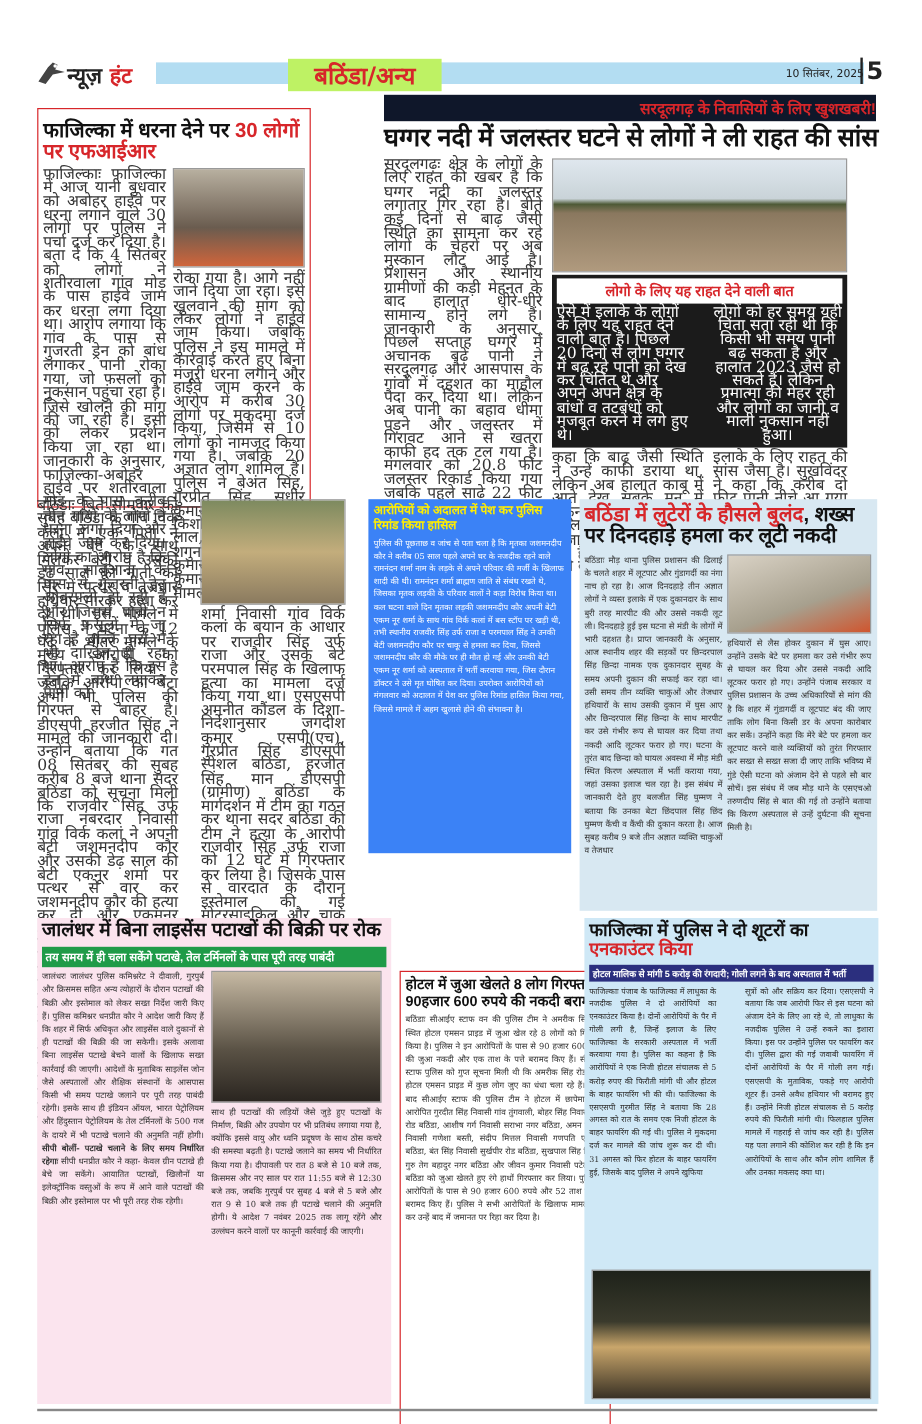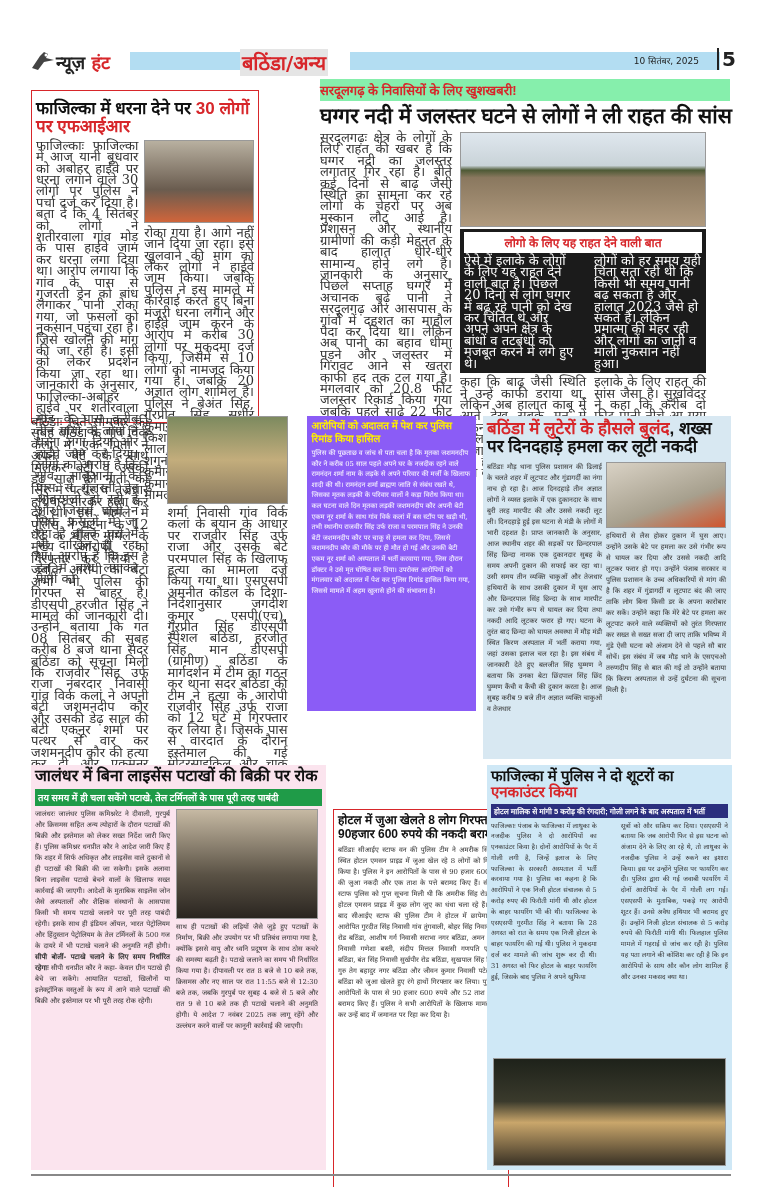--- a/index.html
+++ b/index.html
@@ -4,84 +4,84 @@
 <style>
 *{box-sizing:border-box;margin:0;padding:0}
 body{width:768px;height:1187px;background:#fff;font-family:"DejaVu Serif",serif;position:relative;overflow:hidden;color:#222}
 .abs{position:absolute}
 .mast{left:30px;top:48px;width:708px;height:28px}
 .mast .band{position:absolute;top:4px;height:18px;background:#b3ddf2}
 .logo-bird{position:absolute;left:0;top:0;width:26px;height:26px}
 .logo-text{position:absolute;left:26px;top:2px;font:bold 18px "DejaVu Sans",sans-serif;color:#222}
 .logo-text .r{color:#d7262a}
 .section{position:absolute;left:0;right:0;text-align:center;top:1px;font:bold 20px "DejaVu Sans",sans-serif;color:#d7262a}
-.dateline{position:absolute;right:39px;top:6px;font:9px "DejaVu Sans",sans-serif}
+.dateline{position:absolute;right:18px;top:6px;font:9px "DejaVu Sans",sans-serif}
 .pageno{position:absolute;right:2px;top:0;font:bold 20px "DejaVu Sans",sans-serif;border-left:2px solid #222;padding-left:3px;line-height:22px}
 p.t{font-size:13px;line-height:11.4px;text-align:justify;color:#333}
 .red{color:#d7262a}
 .hl{font-family:"Liberation Sans",sans-serif;font-weight:bold;line-height:1.05;color:#111}
 .photo{background:linear-gradient(160deg,#8a8f7c,#c9c3b0 50%,#6d6a5e);border:1px solid #999}
 </style>
 </head>
 <body>
 
 <div class="abs mast">
   <div class="band" style="left:100px;width:110px"></div>
   <div class="band" style="left:320px;width:370px"></div>
   <svg class="logo-bird" viewBox="0 0 26 26">
       <path d="M2 20 L10 8 L14 4 L18 6 L16 10 L24 12 L14 14 L8 22 Z" fill="#444"></path>
       <circle cx="16" cy="7" r="1.5" fill="#fff"></circle>
     </svg>
   <div class="logo-text"><span>न्यूज़</span> <span class="r">हंट</span></div>
-  <div class="section" style="left:210px;right:400px;width:88px;background:#e5e5e5">बठिंडा/अन्य</div>
+  <div class="section" style="left:210px;right:400px;width:128px;background:#bef264">बठिंडा/अन्य</div>
   <div class="dateline">10 सितंबर, 2025</div>
   <div class="pageno">5</div>
 </div>
 
 <div class="abs" style="left:31px;top:90px;width:228px;height:333px;border:1.5px solid #d7262a;padding:3px 4px">
   <div class="hl" style="font-size:17px;margin:6px 0 4px"><span>फाजिल्का में धरना देने पर </span><span class="red">30 लोगों पर एफआईआर</span></div>
   <div style="display:flex;gap:6px">
     <p class="t" style="width:126px">फाजिल्काः फाजिल्का में आज यानी बुधवार को अबोहर हाईवे पर धरना लगाने वाले 30 लोगों पर पुलिस ने पर्चा दर्ज कर दिया है। बता दें कि 4 सितंबर को लोगों ने शतीरवाला गांव मोड़ के पास हाईवे जाम कर धरना लगा दिया था। आरोप लगाया कि गांव के पास से गुजरती ड्रेन को बांध लगाकर पानी रोका गया, जो फसलों को नुकसान पहुंचा रहा है। जिसे खोलने की मांग की जा रही है। इसी को लेकर प्रदर्शन किया जा रहा था। जानकारी के अनुसार, फाजिल्का-अबोहर हाईवे पर शतीरवाला मोड़ के पास करीब तीन गांवों के लोगों ने धरना लगा दिया और हाईवे जाम कर दिया। लोगों का आरोप है कि गांव साबूआना के पास से गुजरती ड्रेन ओवरफ्लो हो रही है और जिससे पानी न सिर्फ फसलों में जा रहा है बल्कि घरों में भी दाखिल हो रहा था। आरोप है कि इस ड्रेन में बांध लगाकर पानी को</p>
     <div style="width:135px">
       <div class="photo" style="height:83px;margin-bottom:4px;background:linear-gradient(180deg,#b8b0a0,#6a5c4f 60%,#d0653b)"></div>
       <p class="t">रोका गया है। आगे नहीं जाने दिया जा रहा। इसे खुलवाने की मांग को लेकर लोगों ने हाईवे जाम किया। जबकि पुलिस ने इस मामले में कार्रवाई करते हुए बिना मंजूरी धरना लगाने और हाईवे जाम करने के आरोप में करीब 30 लोगों पर मुकदमा दर्ज किया, जिसमें से 10 लोगों को नामजद किया गया है। जबकि 20 अज्ञात लोग शामिल हैं। पुलिस ने बेअंत सिंह, गुरप्रीत सिंह, सुधीर कुमार, इंदराज कुमार, किशोर कुमार, मनोहर लाल, राकेश कुमार, शगुन लाल, अजीत कुमार और मुकेश कुमार के खिलाफ मामला दर्ज किया है।</p>
     </div>
   </div>
 </div>
 
 <div class="abs" style="left:320px;top:79px;width:410px;height:330px">
-  <div style="background:#86efac;color:#d7262a;font:bold 13px 'Liberation Sans',sans-serif;text-align:left;padding:2px 0">सरदूलगढ़ के निवासियों के लिए खुशखबरी!</div>
+  <div style="background:#0f172a;color:#d7262a;font:bold 13px 'Liberation Sans',sans-serif;text-align:right;padding:2px 0">सरदूलगढ़ के निवासियों के लिए खुशखबरी!</div>
   <div class="hl" style="font-size:21px;margin:4px 0 5px;white-space:nowrap">घग्गर नदी में जलस्तर घटने से लोगों ने ली राहत की सांस</div>
   <div style="display:flex;gap:8px">
     <p class="t" style="width:132px">सरदूलगढ़ः क्षेत्र के लोगों के लिए राहत की खबर है कि घग्गर नदी का जलस्तर लगातार गिर रहा है। बीते कई दिनों से बाढ़ जैसी स्थिति का सामना कर रहे लोगों के चेहरों पर अब मुस्कान लौट आई है। प्रशासन और स्थानीय ग्रामीणों की कड़ी मेहनत के बाद हालात धीरे-धीरे सामान्य होने लगे हैं। जानकारी के अनुसार, पिछले सप्ताह घग्गर में अचानक बढ़े पानी ने सरदूलगढ़ और आसपास के गांवों में दहशत का माहौल पैदा कर दिया था। लेकिन अब पानी का बहाव धीमा पड़ने और जलस्तर में गिरावट आने से खतरा काफी हद तक टल गया है। मंगलवार को 20.8 फीट जलस्तर रिकार्ड किया गया जबकि पहले साढ़े 22 फीट तक पहुंच गया था। सरदूलगढ़ वासी गुरजंट सिंह ने बताया कि जलस्तर कम होने से अब खेतों में पानी निकलना शुरू हो गया है। अब घरों और बस्तियों में पानी घुसने का खतरा नहीं है। ग्रामीणों ने प्रशासन और बचाव दलों का धन्यवाद किया, जिन्होंने दिन-रात मेहनत कर राहत कार्य चलाए। पवन कुमार ने</p>
     <div style="width:246px">
       <div class="photo" style="height:95px;background:linear-gradient(180deg,#dfe7ee 0%,#c9d3d8 35%,#4e5a36 40%,#8a785f 48%,#b09a7e 100%)"></div>
       <div style="background:#1b1b1b;padding:3px 4px 4px;margin-top:2px">
         <div style="background:#fff;color:#d7262a;text-align:center;font:bold 12px 'Liberation Sans',sans-serif;padding:2px">लोगो के लिए यह राहत देने वाली बात</div>
         <div style="display:flex;gap:20px;margin-top:2px">
           <p class="t" style="color:#fff;text-align:left">ऐसे में इलाके के लोगों के लिए यह राहत देने वाली बात है। पिछले 20 दिनों से लोग घग्गर में बढ़ रहे पानी को देख कर चिंतित थे और अपने अपने क्षेत्र के बांधों व तटबंधों को मजबूत करने में लगे हुए थे।</p>
-          <p class="t" style="color:#fff;text-align:left">लोगों को हर समय यही चिंता सता रही थी कि किसी भी समय पानी बढ़ सकता है और हालात 2023 जैसे हो सकते हैं। लेकिन प्रमात्मा की मेहर रही और लोगों का जानी व माली नुकसान नहीं हुआ।</p>
+          <p class="t" style="color:#fff;text-align:center">लोगों को हर समय यही चिंता सता रही थी कि किसी भी समय पानी बढ़ सकता है और हालात 2023 जैसे हो सकते हैं। लेकिन प्रमात्मा की मेहर रही और लोगों का जानी व माली नुकसान नहीं हुआ।</p>
         </div>
       </div>
       <div style="display:flex;gap:8px;margin-top:3px">
         <p class="t">कहा कि बाढ़ जैसी स्थिति ने उन्हें काफी डराया था, लेकिन अब हालात काबू में आते देख सबके मन में सुकून है। बच्चे फिर से स्कूल जाने लगे हैं और बाजारों में भी रौनक लौट रही है। सरदूलगढ़ में घग्गर नदी का पानी कम होना पूरे</p>
         <p class="t">इलाके के लिए राहत की सांस जैसा है। सुखविंदर ने कहा कि करीब दो फीट पानी नीचे आ गया है और बाकी के दरियों में भी पानी कम होने लगा है। ऐसे में उम्मीद की जा रही है कि अब पानी नहीं बढ़ेगा।</p>
       </div>
     </div>
   </div>
 </div>
 
 <div class="abs" style="left:31px;top:416px;width:445px;height:345px">
   <div style="display:flex;gap:19px">
     <p class="t" style="width:134px">बठिंडाः बिते सोमवार की सुबह बठिंडा के गांव विर्क कलां में एक पिता ने अपने बेटे के साथ मिलकर बेटी व उसकी डेढ़ साल की नाती की सिर में पत्थर व तेजधार हथियार मारकर हत्या कर दी थी। इस मामले में पुलिस ने घटना के 12 घंटे के भीतर मामले के मुख्य आरोपी को गिरफ्तार कर लिया है जबकि आरोपी का बेटा अभी भी पुलिस की गिरफ्त से बाहर है। डीएसपी हरजीत सिंह ने मामले की जानकारी दी। उन्होंने बताया कि गत 08 सितंबर की सुबह करीब 8 बजे थाना सदर बठिंडा को सूचना मिली कि राजवीर सिंह उर्फ राजा नंबरदार निवासी गांव विर्क कलां ने अपनी बेटी जशमनदीप कौर और उसकी डेढ़ साल की बेटी एकनूर शर्मा पर पत्थर से वार कर जशमनदीप कौर की हत्या कर दी और एकमनूर शर्मा को गंभीर रूप से घायल कर दिया। इस दौरान आरोपी पिता के साथ उसका बेटा भी हाजिर था। पुलिस ने मौके पर पहुंचकर घायल डेढ़ साल की लड़की को इलाज के लिए सिविल अस्पताल बठिंडा में दाखिल करवाया और जशमनदीप कौर के शव को सिविल अस्पताल बठिंडा के शवगृह में भेज दिया। मृतक लड़की के ससुर उदयभान</p>
     <div style="width:137px">
       <div class="photo" style="height:88px;margin-bottom:3px;background:linear-gradient(180deg,#7d8a5f,#c3ad7c 50%,#8a7a5f)"></div>
       <p class="t">शर्मा निवासी गांव विर्क कलां के बयान के आधार पर राजवीर सिंह उर्फ राजा और उसके बेटे परमपाल सिंह के खिलाफ हत्या का मामला दर्ज किया गया था। एसएसपी अमनीत कौंडल के दिशा-निर्देशानुसार जगदीश कुमार एसपी(एच), गुरप्रीत सिंह डीएसपी स्पेशल बठिंडा, हरजीत सिंह मान डीएसपी (ग्रामीण) बठिंडा के मार्गदर्शन में टीम का गठन कर थाना सदर बठिंडा की टीम ने हत्या के आरोपी राजवीर सिंह उर्फ राजा को 12 घंटे में गिरफ्तार कर लिया है। जिसके पास से वारदात के दौरान इस्तेमाल की गई मोटरसाइकिल और चाकू भी बरामद कर लिया गया है। दूसरे आरोपी परमपाल सिंह की तलाश जारी है और उसकी गिरफ्तारी के लिए हर संभव प्रयास किए जा रहे हैं।</p>
     </div>
-    <div style="width:192px;background:#8b5cf6;padding:3px 5px;height:295px">
+    <div style="width:192px;background:#3b82f6;padding:3px 5px;height:295px">
       <div style="color:#ffee00;font:bold 10px 'Liberation Sans',sans-serif;line-height:13px;margin-bottom:3px">आरोपियों को अदालत में पेश कर पुलिस रिमांड किया हासिल</div>
       <p class="t" style="color:#fff;text-align:left;font-size:6.8px;line-height:10.6px">पुलिस की पूछताछ व जांच से पता चला है कि मृतका जशमनदीप कौर ने करीब 05 साल पहले अपने घर के नजदीक रहने वाले रामनंदन शर्मा नाम के लड़के से अपने परिवार की मर्जी के खिलाफ शादी की थी। रामनंदन शर्मा ब्राह्मण जाति से संबंध रखते थे, जिसका मृतक लड़की के परिवार वालों ने कड़ा विरोध किया था। कल घटना वाले दिन मृतका लड़की जशमनदीप कौर अपनी बेटी एकम नूर शर्मा के साथ गांव विर्क कलां में बस स्टॉप पर खड़ी थी, तभी स्थानीय राजवीर सिंह उर्फ राजा व परमपाल सिंह ने उनकी बेटी जशमनदीप कौर पर चाकू से हमला कर दिया, जिससे जशमनदीप कौर की मौके पर ही मौत हो गई और उनकी बेटी एकम नूर शर्मा को अस्पताल में भर्ती करवाया गया, जिस दौरान डॉक्टर ने उसे मृत घोषित कर दिया। उपरोक्त आरोपियों को मंगलवार को अदालत में पेश कर पुलिस रिमांड हासिल किया गया, जिससे मामले में अहम खुलासे होने की संभावना है।</p>
     </div>
   </div>
 </div>
 
 <div class="abs" style="left:483px;top:416px;width:248px;height:343px;background:#d8e8f2;padding:4px">
   <div class="hl" style="font-size:17px;margin-bottom:6px"><span class="red">बठिंडा में लुटेरों के हौसले बुलंद</span><span>, शख्स पर दिनदहाड़े हमला कर लूटी नकदी</span></div>
   <div style="display:flex;gap:4px">
     <p class="t" style="width:115px;font-size:6.9px;line-height:11px">बठिंडाः मौड़ थाना पुलिस प्रशासन की ढिलाई के चलते शहर में लूटपाट और गुंडागर्दी का नंगा नाच हो रहा है। आज दिनदहाड़े तीन अज्ञात लोगों ने व्यस्त इलाके में एक दुकानदार के साथ बुरी तरह मारपीट की और उससे नकदी लूट ली। दिनदहाड़े हुई इस घटना से मंडी के लोगों में भारी दहशत है। प्राप्त जानकारी के अनुसार, आज स्थानीय शहर की सड़कों पर छिन्दरपाल सिंह छिन्दा नामक एक दुकानदार सुबह के समय अपनी दुकान की सफाई कर रहा था। उसी समय तीन व्यक्ति चाकुओं और तेजधार हथियारों के साथ उसकी दुकान में घुस आए और छिन्दरपाल सिंह छिन्दा के साथ मारपीट कर उसे गंभीर रूप से घायल कर दिया तथा नकदी आदि लूटकर फरार हो गए। घटना के तुरंत बाद छिन्दा को घायल अवस्था में मौड़ मंडी स्थित किरण अस्पताल में भर्ती कराया गया, जहां उसका इलाज चल रहा है। इस संबंध में जानकारी देते हुए बलजीत सिंह घुम्मण ने बताया कि उनका बेटा छिंदपाल सिंह छिंद घुम्मण कैंची व कैंची की दुकान करता है। आज सुबह करीब 9 बजे तीन अज्ञात व्यक्ति चाकुओं व तेजधार</p>

